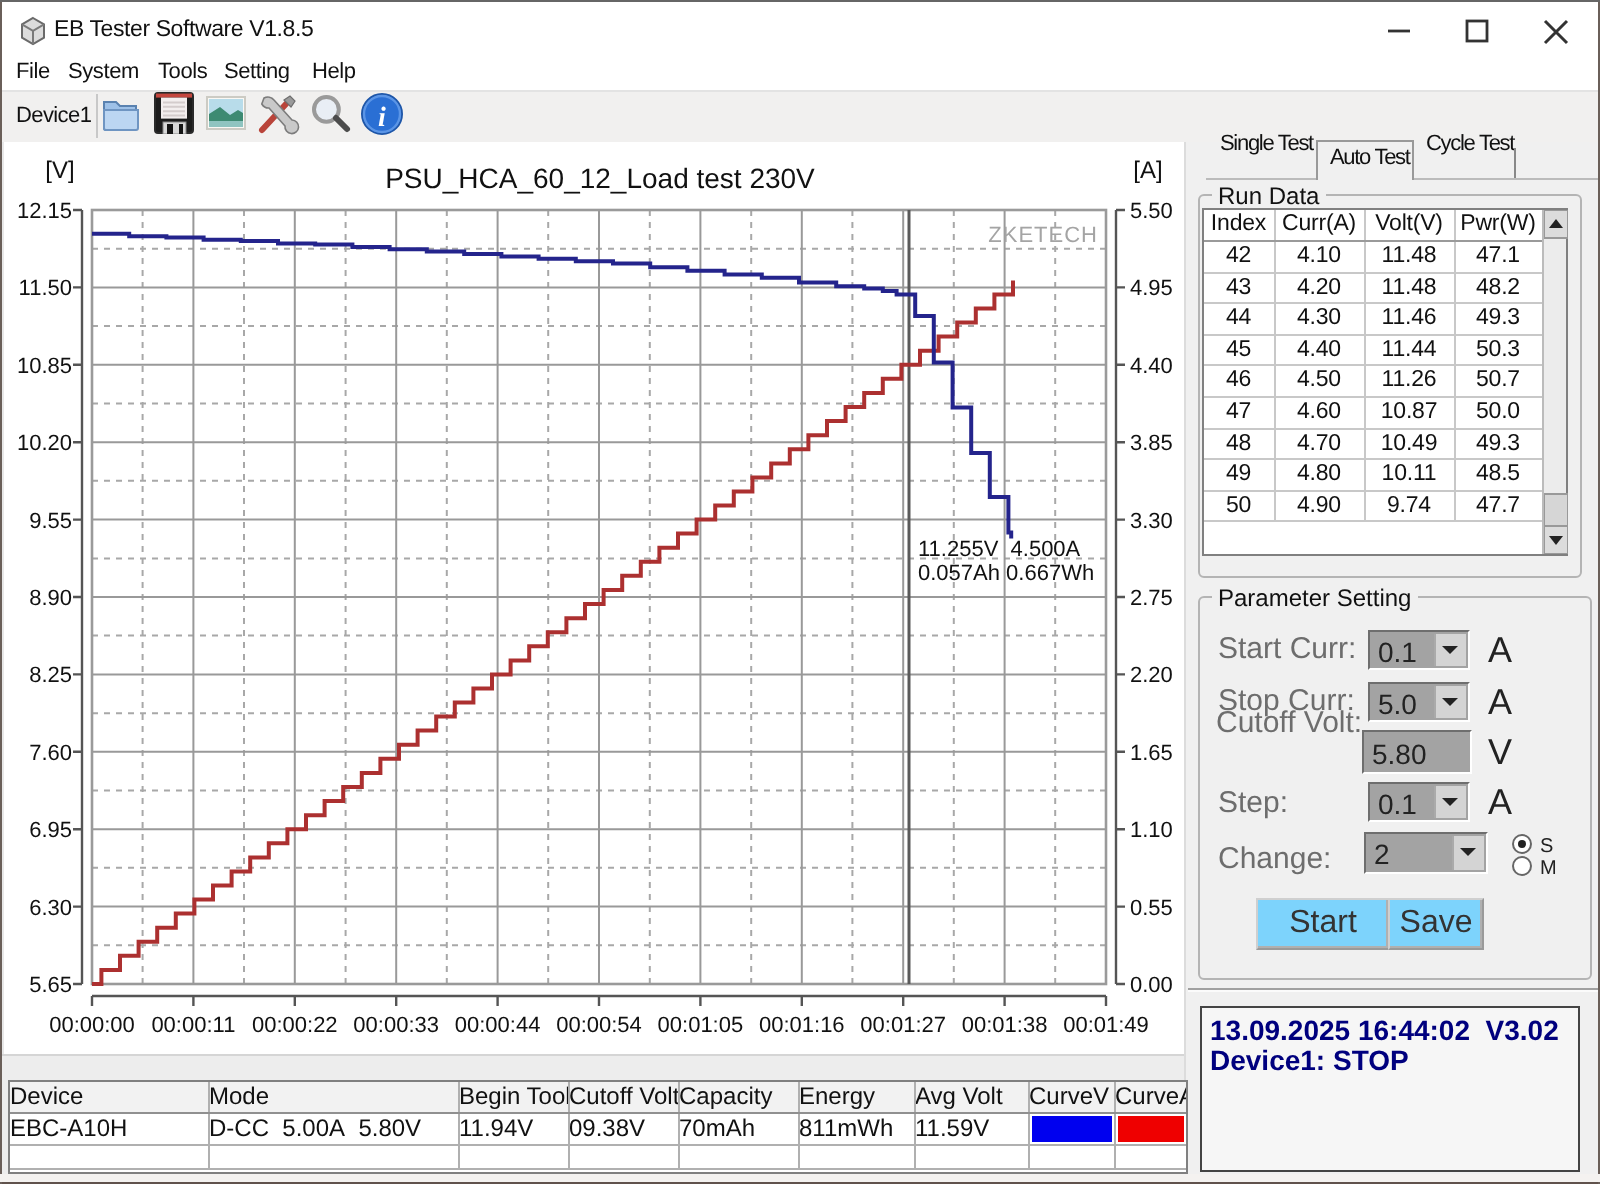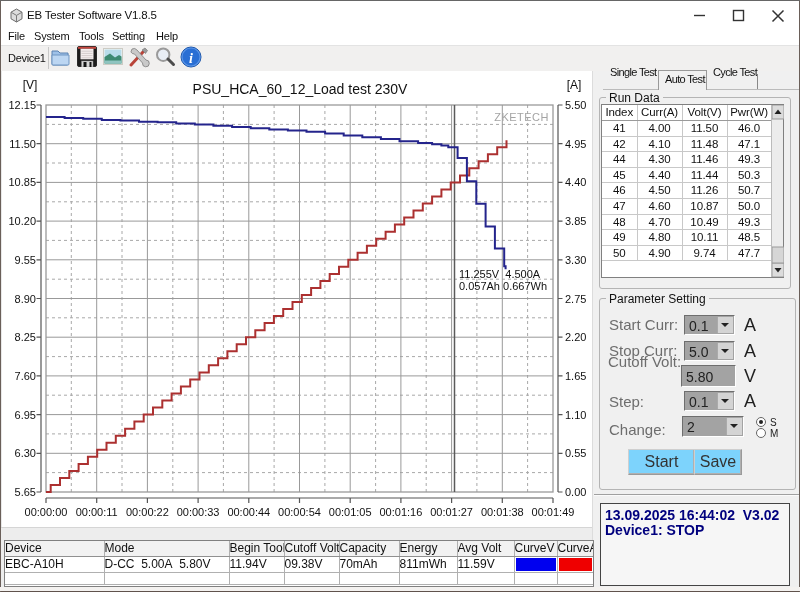--- a/index.html
+++ b/index.html
@@ -192,30 +192,30 @@
         <col style="width:44px">
       </colgroup>
 <tbody>
         <tr>
           <td class="rh" style="height:15px;line-height:15px">Index</td>
           <td class="rh" style="height:15px;line-height:15px">Curr(A)</td>
           <td class="rh" style="height:15px;line-height:15px">Volt(V)</td>
           <td class="rh" style="height:15px;line-height:15px">Pwr(W)</td>
         </tr>
 <tr>
-          <td>41</td>
-          <td>4.00</td>
-          <td>11.50</td>
-          <td>46.0</td>
-        </tr>
-<tr>
           <td>42</td>
           <td>4.10</td>
           <td>11.48</td>
           <td>47.1</td>
+        </tr>
+<tr>
+          <td>43</td>
+          <td>4.20</td>
+          <td>11.48</td>
+          <td>48.2</td>
         </tr>
 <tr>
           <td>44</td>
           <td>4.30</td>
           <td>11.46</td>
           <td>49.3</td>
         </tr>
 <tr>
           <td>45</td>
           <td>4.40</td>

